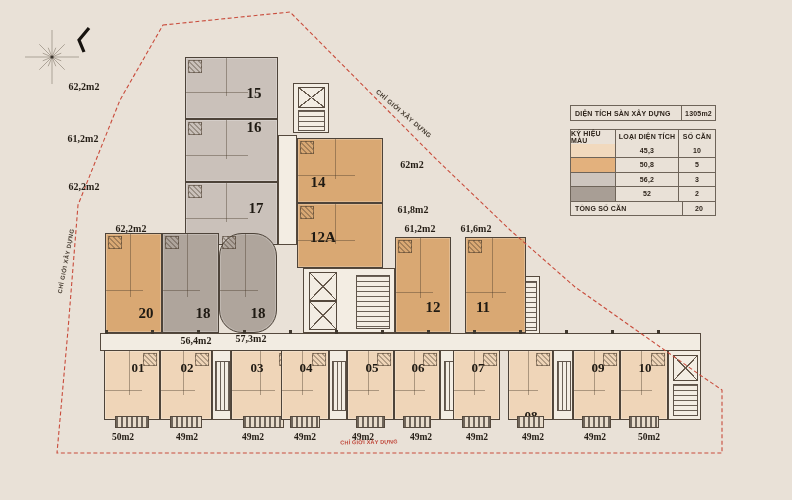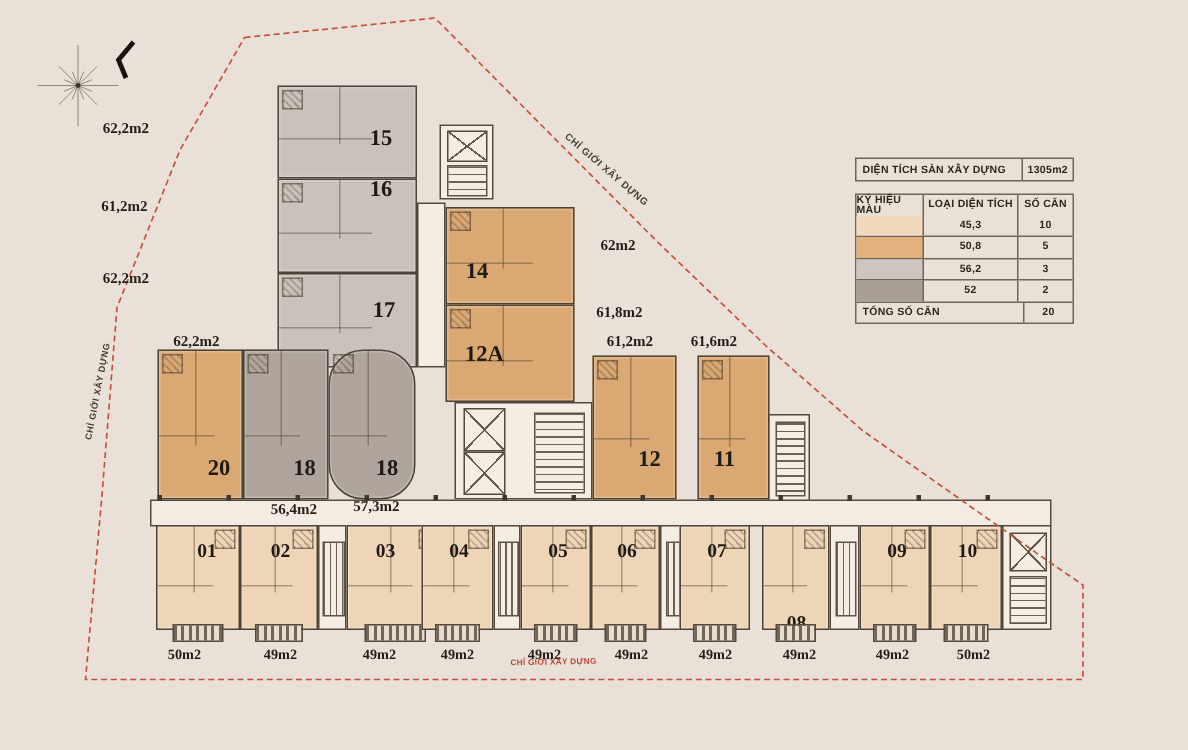--- a/index.html
+++ b/index.html
@@ -153,21 +153,21 @@
         <div class="bath" style="right: 2px; top: 2px;"></div>
         <div class="balcony"></div>
       </div>
       <div class="area-label small" style="left: 595px; top: 437px;">49m2</div>
       <div class="unit peach" style="left: 620px; top: 350px; width: 48px; height: 70px;">
         <span class="num" style="left: 24px; top: 16px; font-size: 13px;">10</span>
         <div class="bath" style="right: 2px; top: 2px;"></div>
         <div class="balcony"></div>
       </div>
       <div class="area-label small" style="left: 649px; top: 437px;">50m2</div>
-      <div class="unit tan" style="left: 465px; top: 237px; width: 48px; height: 96px;">
+      <div class="unit tan" style="left: 465px; top: 237px; width: 61px; height: 96px;">
         <span class="num" style="left: 17px; top: 69px; font-size: 15px;">11</span>
         <div class="bath" style="left: 2px; top: 2px;"></div>
       </div>
       <div class="area-label" style="left: 476px; top: 228px;">61,6m2</div>
       <div class="unit tan" style="left: 395px; top: 237px; width: 56px; height: 96px;">
         <span class="num" style="left: 37px; top: 69px; font-size: 15px;">12</span>
         <div class="bath" style="left: 2px; top: 2px;"></div>
       </div>
       <div class="area-label" style="left: 420px; top: 228px;">61,2m2</div>
       <div class="unit tan" style="left: 297px; top: 203px; width: 86px; height: 65px; text-align: right;">

